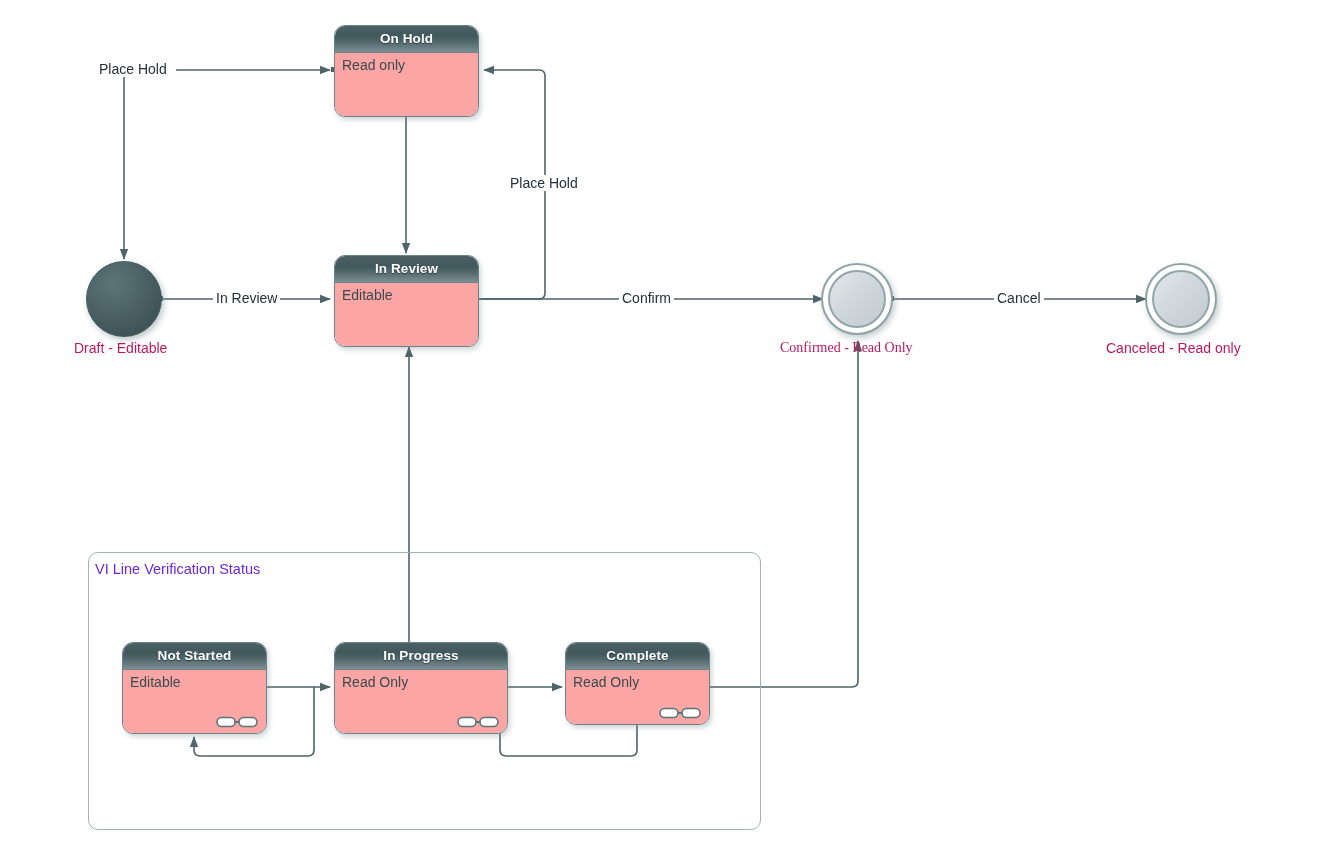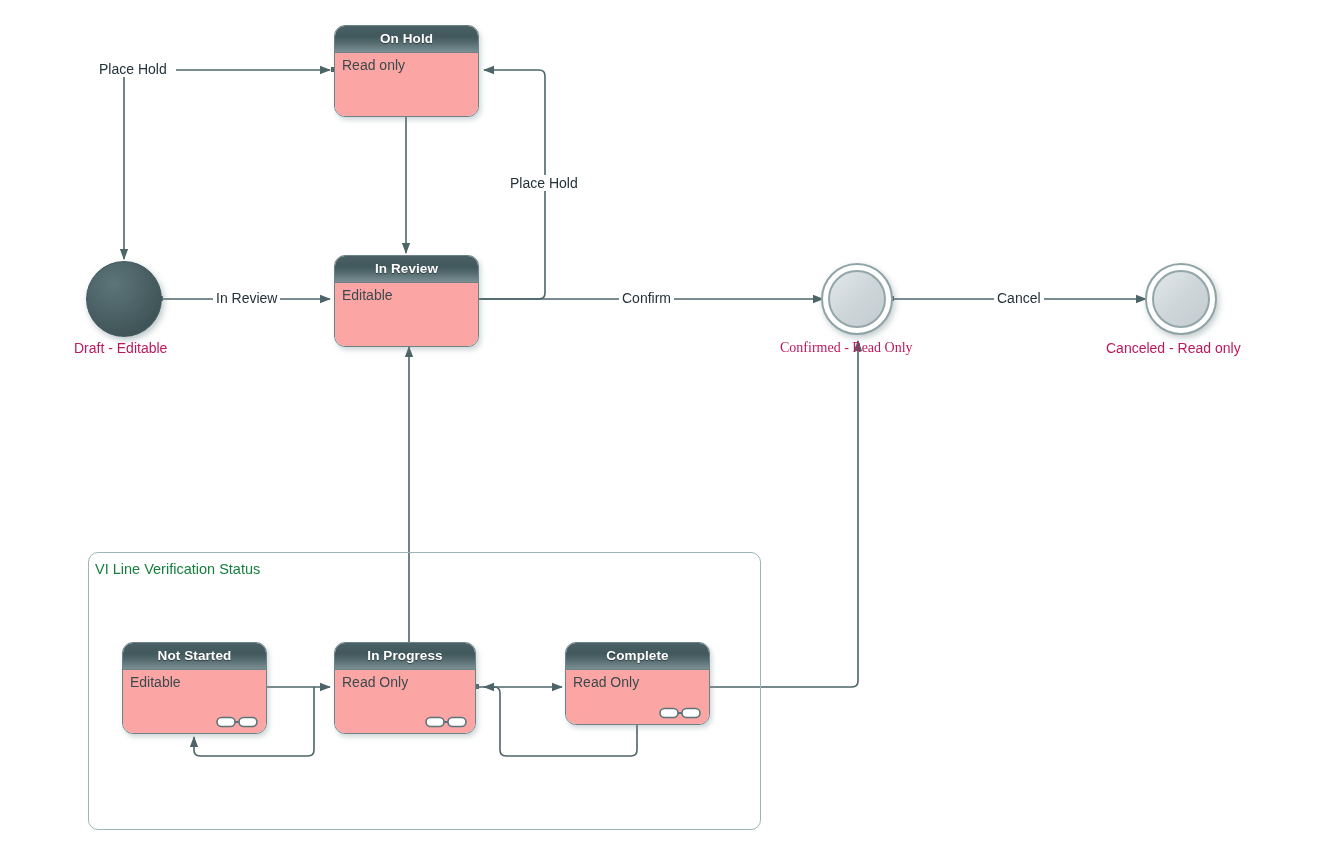--- a/index.html
+++ b/index.html
@@ -120,21 +120,21 @@
   .region-box {
     position: absolute;
     border: 1px solid #9fb4b8;
     border-radius: 10px;
     background: transparent;
     box-sizing: border-box;
   }
   .region-title {
     position: absolute;
     font-size: 14.5px;
-    color: #15803d;
+    color: #6d28d9;
     white-space: nowrap;
   }
 
   
   .edge-label {
     position: absolute;
     font-size: 14px;
     color: #23323a;
     background: #ffffff;
     padding: 0 3px;
@@ -235,21 +235,21 @@
     <div class="state-body">
       <div class="state-body-text">Editable</div>
       <svg class="link-icon" viewBox="0 0 42 12">
         <line x1="18" y1="6" x2="24" y2="6" stroke="#5c7478" stroke-width="2"></line>
         <rect x="1" y="1.5" width="18" height="9" rx="4.5" ry="4.5" fill="#ffffff" stroke="#5c7478" stroke-width="1.6"></rect>
         <rect x="23" y="1.5" width="18" height="9" rx="4.5" ry="4.5" fill="#ffffff" stroke="#5c7478" stroke-width="1.6"></rect>
       </svg>
     </div>
   </div>
 
-  <div class="state-box" style="left:334px; top:642px; width:142px; height:92px;">
+  <div class="state-box" style="left:334px; top:642px; width:174px; height:92px;">
     <div class="state-header">In Progress</div>
     <div class="state-body">
       <div class="state-body-text">Read Only</div>
       <svg class="link-icon" viewBox="0 0 42 12">
         <line x1="18" y1="6" x2="24" y2="6" stroke="#5c7478" stroke-width="2"></line>
         <rect x="1" y="1.5" width="18" height="9" rx="4.5" ry="4.5" fill="#ffffff" stroke="#5c7478" stroke-width="1.6"></rect>
         <rect x="23" y="1.5" width="18" height="9" rx="4.5" ry="4.5" fill="#ffffff" stroke="#5c7478" stroke-width="1.6"></rect>
       </svg>
     </div>
   </div>

